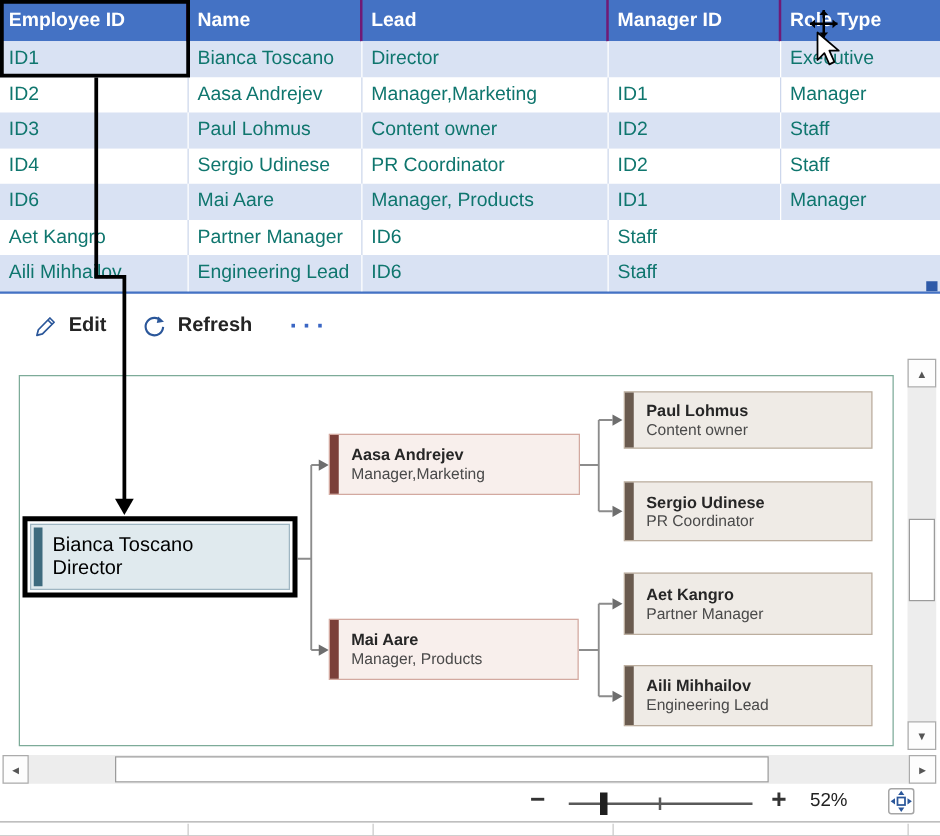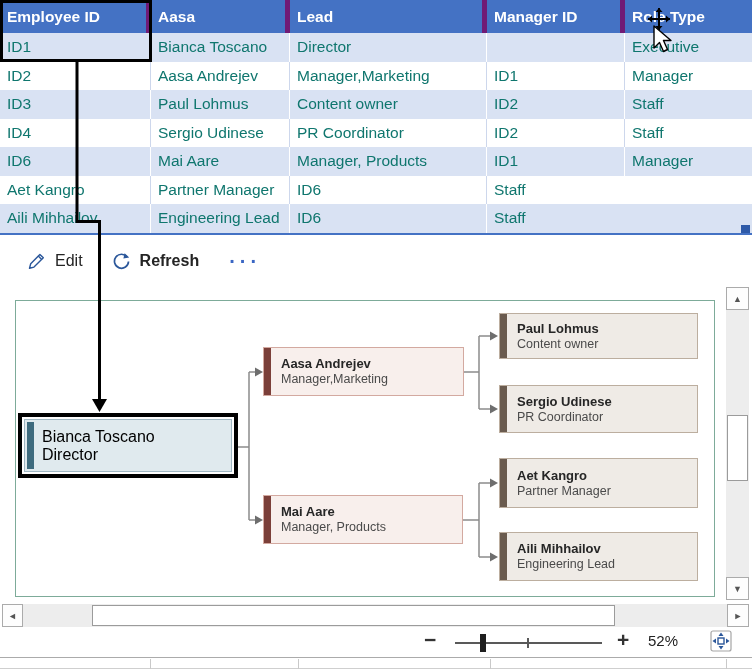--- a/index.html
+++ b/index.html
@@ -5,38 +5,38 @@
   * { margin:0; padding:0; box-sizing:border-box; }
   html,body { width:752px; height:669px; background:#fff; overflow:hidden;
               font-family:"Liberation Sans","DejaVu Sans",sans-serif; }
   #stage { position:relative; width:752px; height:669px; background:#fff; }
 
   
   #data-table { position:absolute; left:0; top:0; width:752px; height:235px;
                 border-bottom:2px solid #4472C4; }
   .t-row { display:grid; grid-template-columns:151px 139px 197px 138px 127px; }
   .t-head { height:33px; background:#4472C4; }
-  .t-head .cell { color:#fff; font-weight:bold; line-height:33px; border-right:5px solid #701a75; }
+  .t-head .cell { color:#fff; font-weight:bold; line-height:33px; border-right:2px solid #701a75; }
   .t-body-row { height:28.5px; background:#fff; }
   .t-body-row.alt { background:#D9E2F3; }
   .cell { padding-left:7px; font-size:15.5px; color:#0f766e; line-height:28.5px;
           white-space:nowrap; overflow:hidden; }
   .t-body-row .cell { border-right:1px solid #cdd7ec; }
   .t-body-row.alt .cell { border-right:1px solid #ffffff; }
   .cell:last-child { border-right:none !important; }
   #header-selection { position:absolute; left:0; top:0; width:152px; height:62px;
                       border:3px solid #000; pointer-events:none; z-index:30; }
   #table-handle { position:absolute; left:741px; top:225px; width:9px; height:8px;
                   background:#2E5AA8; z-index:5; }
 
   
   #toolbar { position:absolute; left:0; top:237px; width:500px; height:48px;
              display:flex; align-items:center; }
   .tb-item { display:flex; align-items:center; gap:9px; font-size:16px; color:#242424; cursor:default; }
-  #edit-btn { margin-left:27px; }
+  #edit-btn { margin-left:27px;font-weight:bold; }
   #refresh-btn { margin-left:29px;font-weight:bold; }
   #more-btn { margin-left:30px; color:#3a66c4; font-size:20px; font-weight:bold; letter-spacing:4px; }
 
   
   #org-panel { position:absolute; left:15px; top:300px; width:700px; height:297px;
                border:1px solid #7dab99; background:#fff; }
   .node { position:absolute; display:flex; flex-direction:column; justify-content:center;
           padding-left:17px; }
   .node .bar { position:absolute; left:0; top:0; bottom:0; width:7px; }
   .node .nm { font-size:13px; font-weight:bold; color:#262626; line-height:16px; white-space:nowrap; }
@@ -95,21 +95,21 @@
   #cursor { z-index:60; }
 </style>
 </head>
 <body>
 
 <div id="stage">
 
   <div id="data-table">
     <div class="t-row t-head">
       <div class="cell">Employee ID</div>
-      <div class="cell">Aasa</div>
+      <div class="cell">Name</div>
       <div class="cell">Lead</div>
       <div class="cell">Manager ID</div>
       <div class="cell">Role Type</div>
     </div>
 
     <div class="t-row t-body-row alt">
       <div class="cell">ID1</div>
       <div class="cell">Bianca Toscano</div>
       <div class="cell">Director</div>
       <div class="cell"></div>

